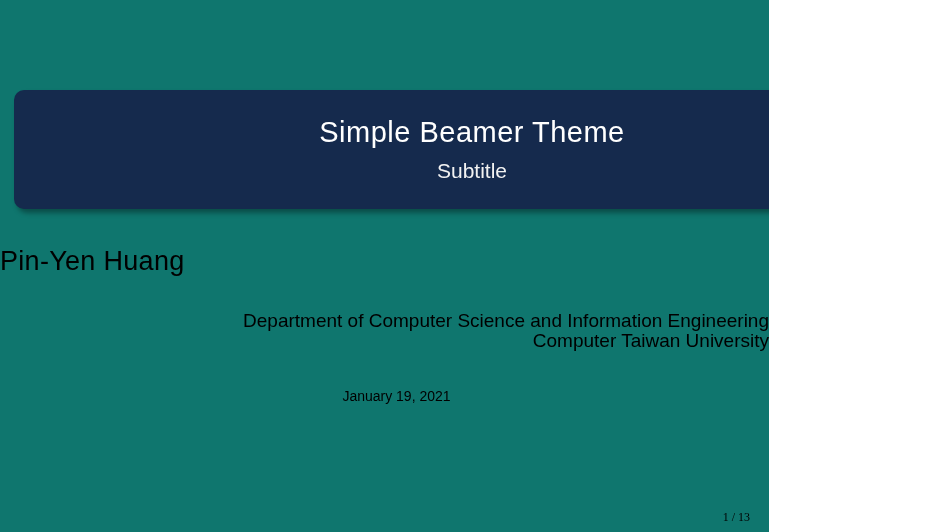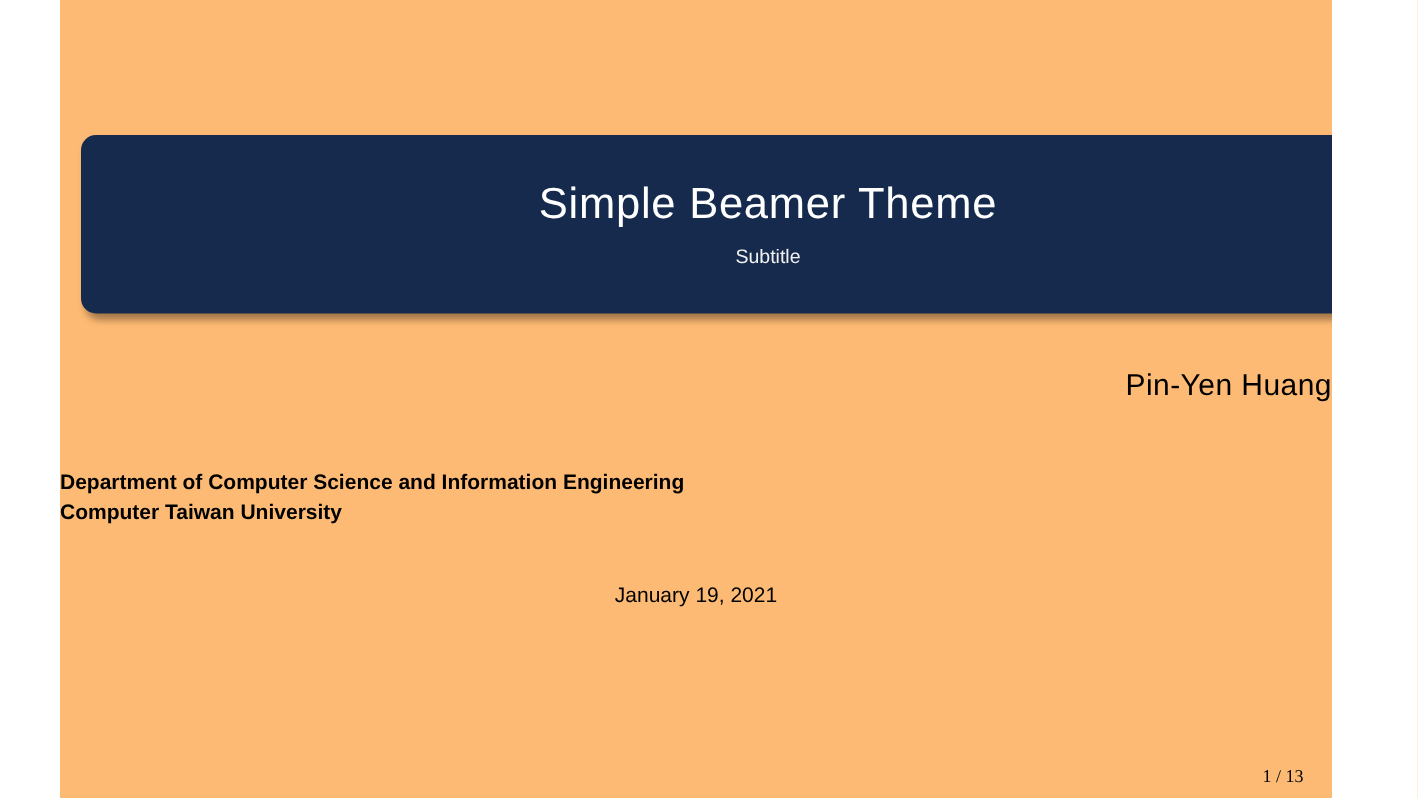--- a/index.html
+++ b/index.html
@@ -2,27 +2,26 @@
 <html><head>
 <meta charset="utf-8">
 <style>
   html, body {
     margin: 0;
     padding: 0;
     background: #ffffff;
   }
   .slide {
     position: relative;
-    width: 848px;
+    width: 769px;
     height: 532px;
-    background: #fdba74;
+    background: #0f766e;
     overflow: hidden;
     font-family: "Liberation Sans", sans-serif;
     color: #000000;
-    margin-left: 40px;
   }
   .title-banner {
     position: absolute;
     left: 14px;
     top: 90px;
     width: 916px;
     height: 119px;
     background: #152a4d;
     border-radius: 10px;
     box-shadow: 3px 4px 5px rgba(0,0,0,0.35);
@@ -36,49 +35,49 @@
   .slide-title {
     color: #ffffff;
     font-size: 29px;
     font-weight: 400;
     letter-spacing: 0.5px;
     line-height: 1;
     margin: 0;
   }
   .slide-subtitle {
     color: #f2f2f2;
-    font-size: 13px;
+    font-size: 21px;
     font-weight: 400;
     line-height: 1;
     margin: 0;
   }
   .author {
     position: absolute;
     top: 246px;
     left: 0;
     width: 100%;
-    text-align: right;
-    font-size: 20px;
+    text-align: left;
+    font-size: 27px;
     font-weight: 400;
     letter-spacing: 0.3px;
   }
   .institute {
     position: absolute;
     top: 311px;
     left: 0;
     width: 100%;
-    text-align: left;
-    font-size: 14px;
+    text-align: right;
+    font-size: 19px;
     line-height: 20px;
-    font-weight: 700;
+    font-weight: 400;
   }
   .date {
     position: absolute;
     top: 388px;
-    left: 0;
+    left: 12px;
     width: 100%;
     text-align: center;
     font-size: 14px;
     font-weight: 400;
   }
   .page-indicator {
     position: absolute;
     right: 19px;
     bottom: 7px;
     font-family: "Liberation Serif", serif;

